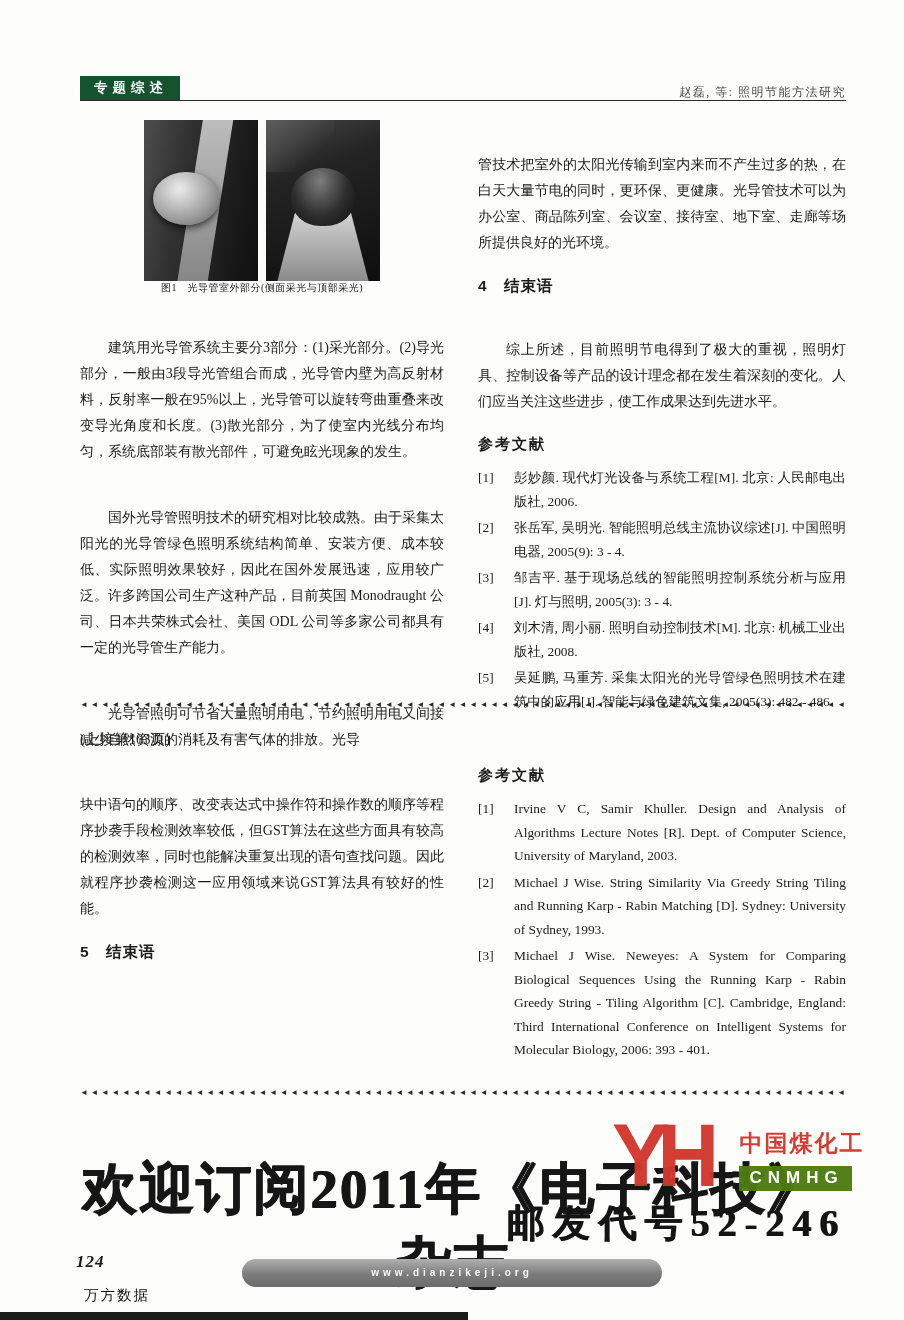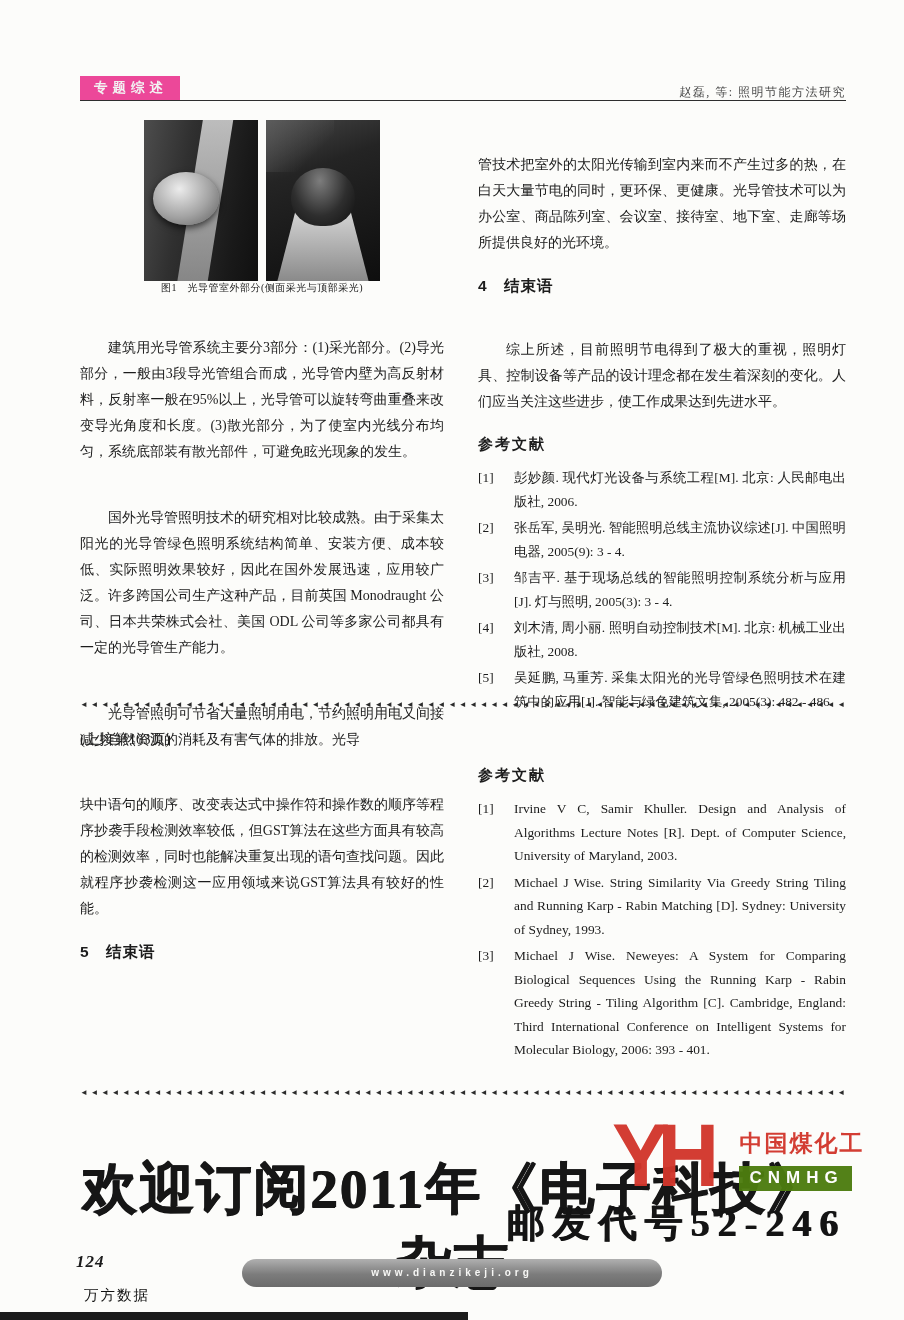--- a/index.html
+++ b/index.html
@@ -1,21 +1,21 @@
 <!DOCTYPE html>
 <html><head>
 <meta charset="utf-8">
 <style>
   * { margin:0; padding:0; box-sizing:border-box; }
   html,body { width:904px; height:1320px; }
   body { background:#e8e8e5; font-family:"Liberation Serif","DejaVu Serif",serif; color:#1c1c1c; }
   .page { position:absolute; top:0; left:0; width:904px; height:1320px; background:#fcfcfa; overflow:hidden; }
 
   
-  .header-label { position:absolute; left:80px; top:76px; background:#ec4899; color:#f2f2f2;
+  .header-label { position:absolute; left:80px; top:76px; background:#14532d; color:#f2f2f2;
     font-family:"Liberation Sans","DejaVu Sans",sans-serif; font-weight:bold; font-size:13.5px;
     letter-spacing:5px; padding:3px 12px 4px 14px; }
   .running-title { position:absolute; right:58px; top:84px; font-size:12px; color:#4a4a4a; letter-spacing:1.5px; }
   .header-rule { position:absolute; left:80px; right:58px; top:100px; border-top:1.7px solid #2e2e2e; }
 
   
   .col { position:absolute; width:364px; }
   .left-col  { left:80px;  top:112px; }
   .right-col { left:478px; top:112px; width:368px; }
   .left-col2  { left:80px;  top:726px; }

